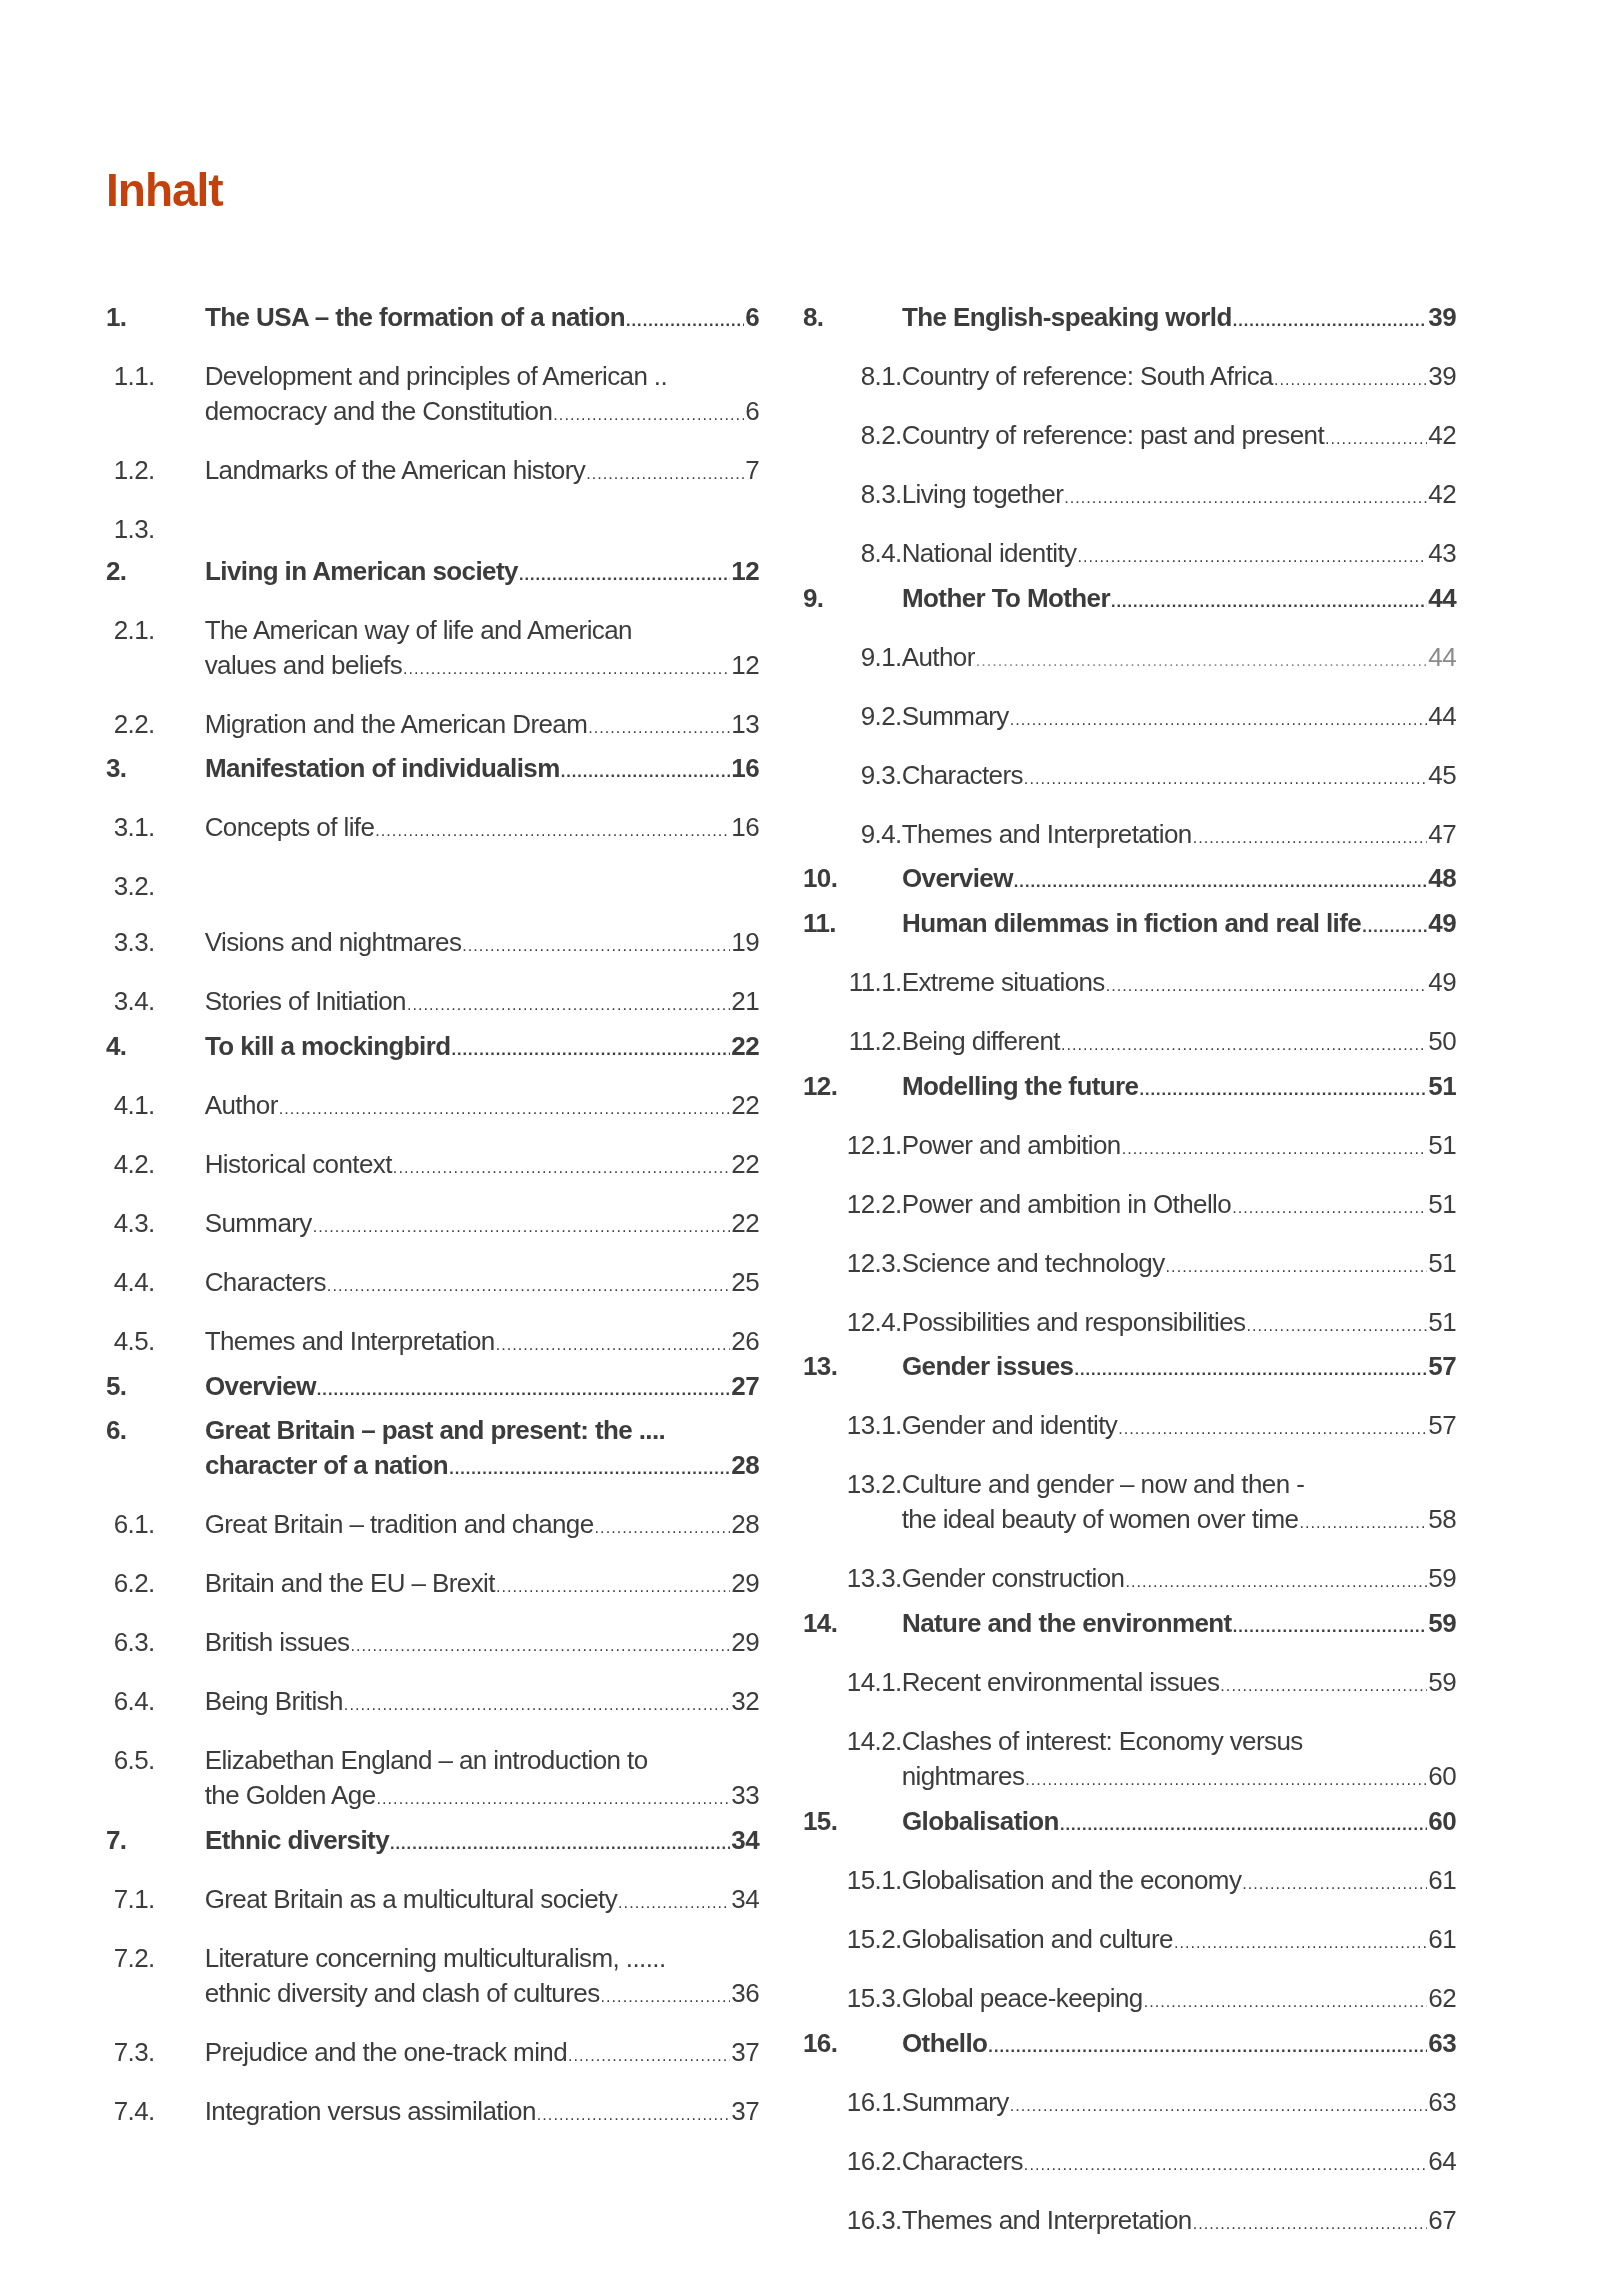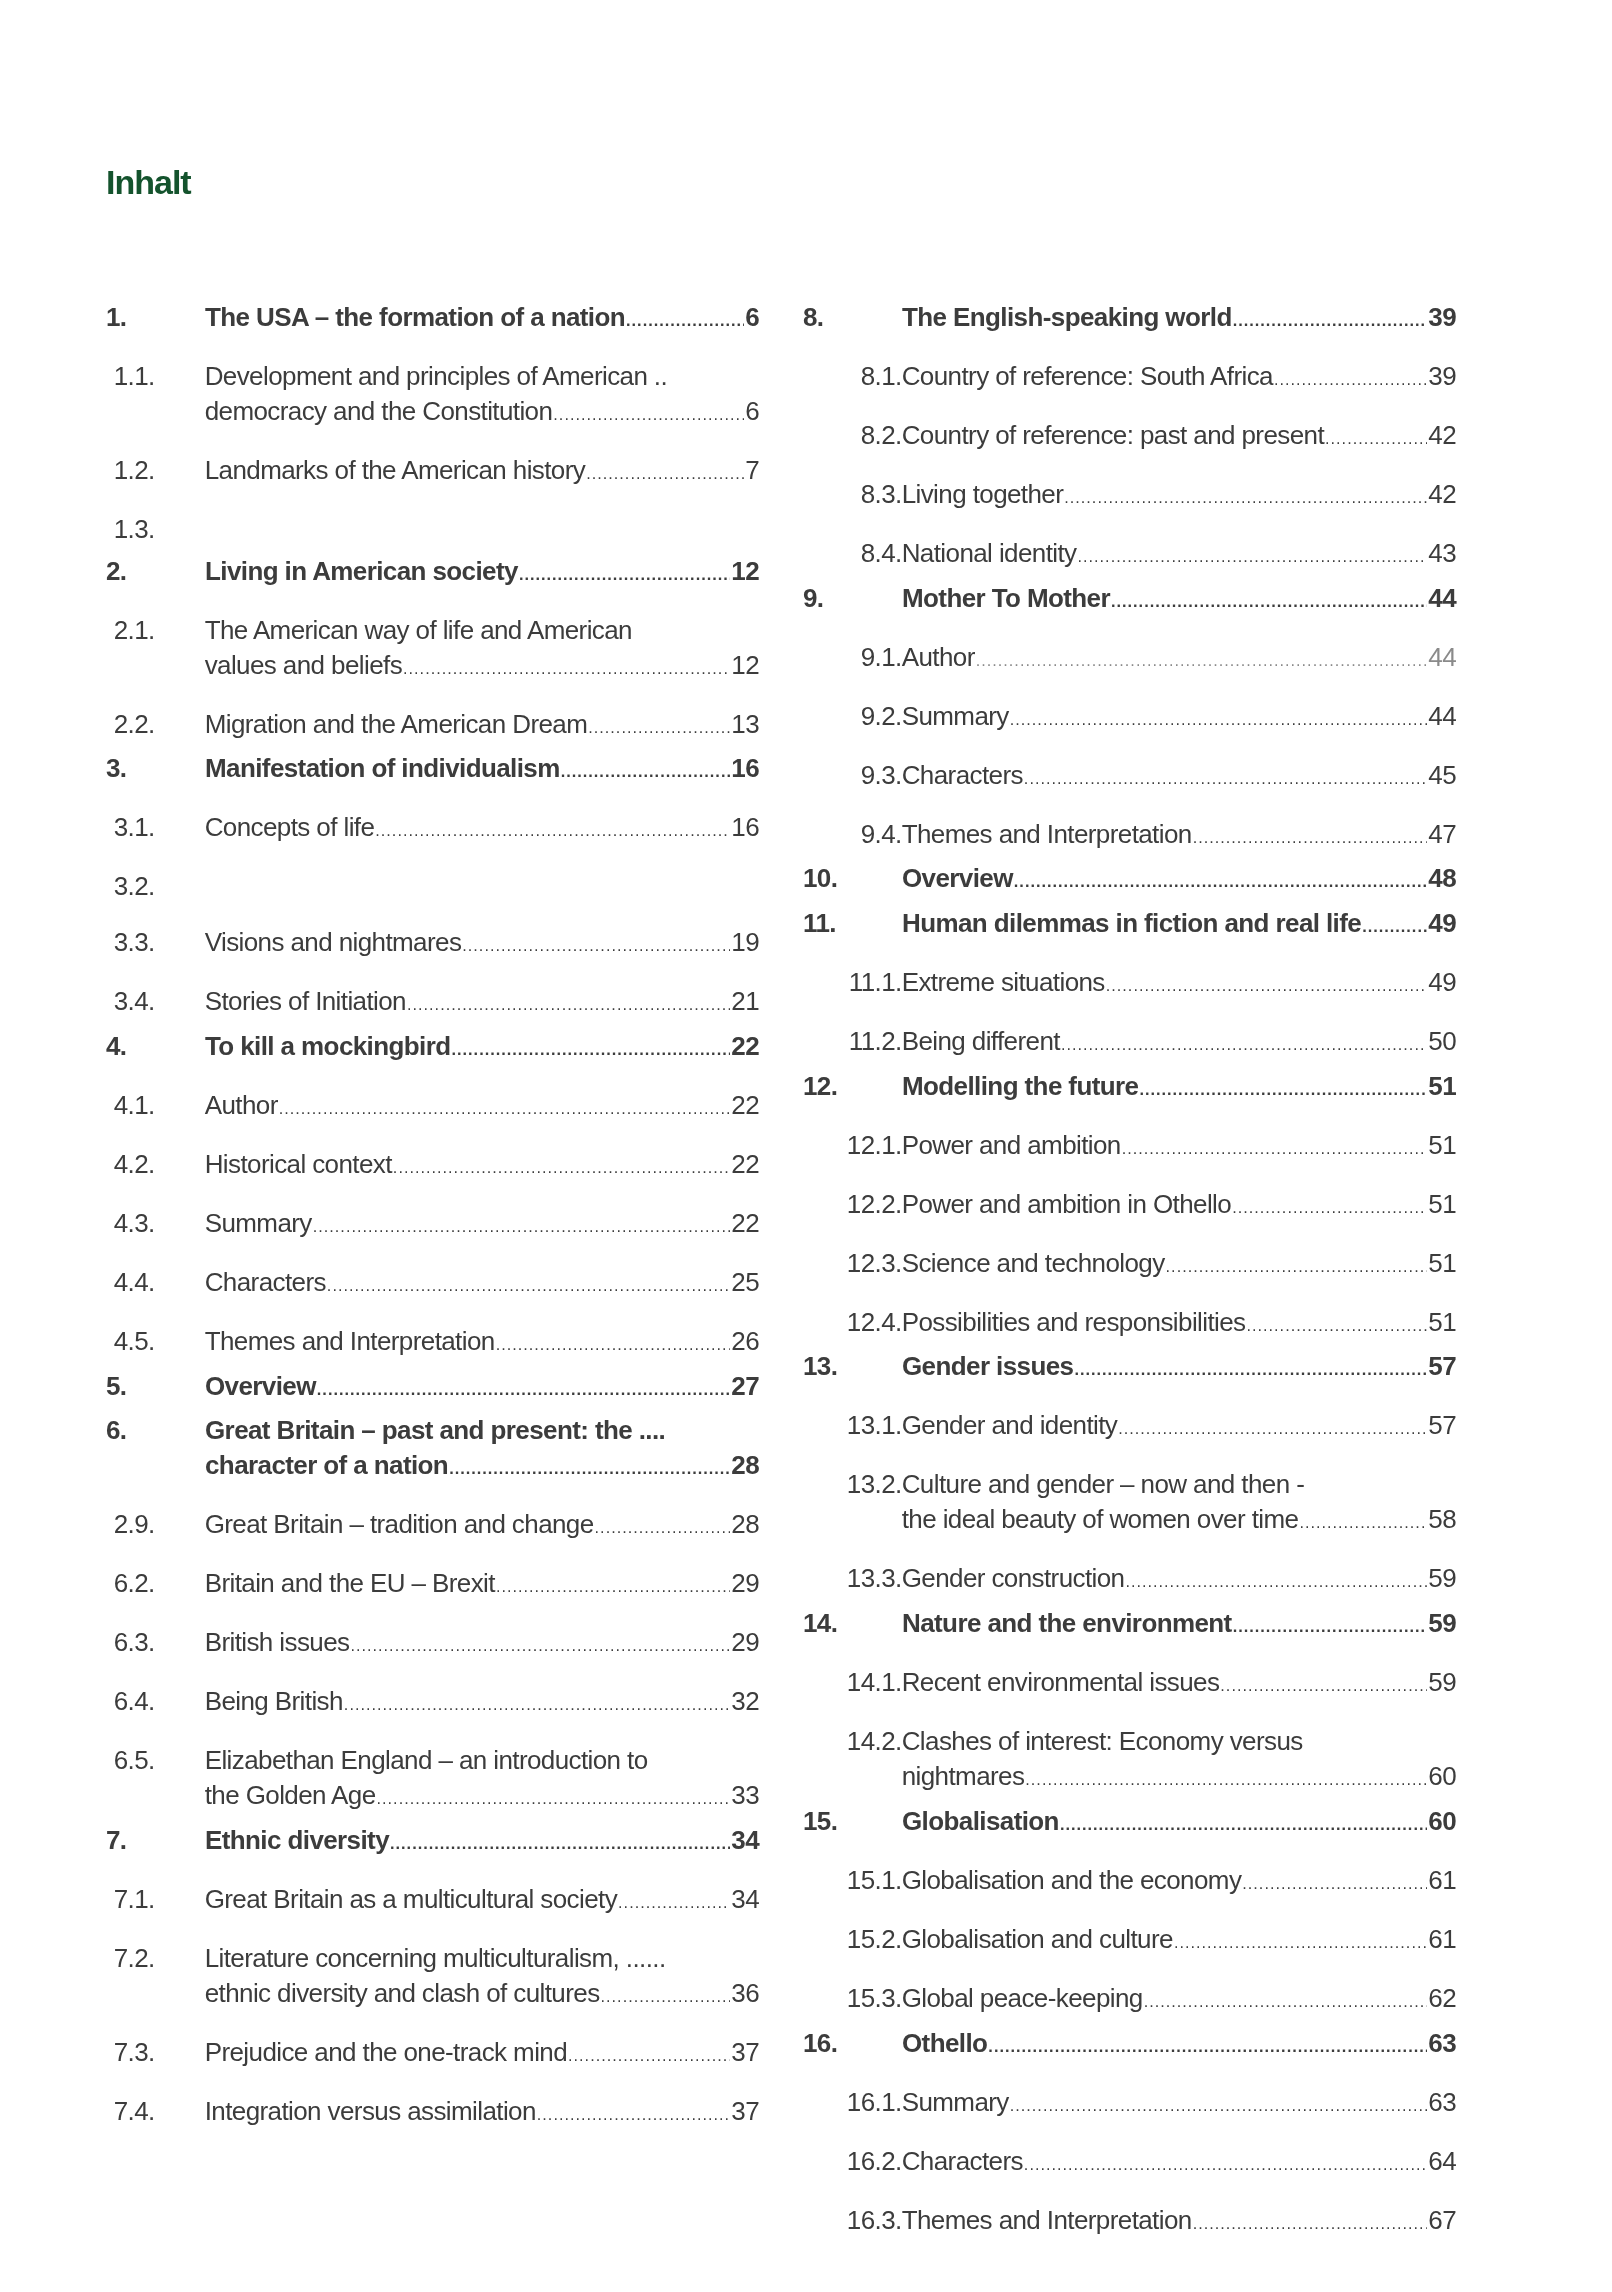--- a/index.html
+++ b/index.html
@@ -1,19 +1,19 @@
 <!DOCTYPE html>
 <html><head>
 <meta charset="utf-8">
 <style>
   html, body { margin: 0; padding: 0; background: #ffffff; }
   body { width: 1612px; height: 2292px; position: relative; overflow: hidden;
          font-family: "Liberation Sans", sans-serif; color: #3c3c3c; }
   .page-title { position: absolute; left: 106px; top: 163px; margin: 0;
-                font-size: 34px; font-weight: bold; letter-spacing: -1px; color: #14532d; }
+                font-size: 46px; font-weight: bold; letter-spacing: -1px; color: #c2410c; }
   .col { position: absolute; top: 300px; }
   .col.left { left: 106px; width: 653px; }
   .col.right { left: 803px; width: 653px; }
   .section { margin-bottom: 6.7px; }
   .row { display: flex; align-items: baseline; font-size: 26px; line-height: 35px;
          letter-spacing: -0.6px; white-space: nowrap; }
   .row.head { font-weight: bold; }
   .num { flex: 0 0 99px; }
   .row.sub .num { padding-left: 7.7px; flex-basis: 91px; margin-top: 21px; }
   .right .row.sub .num { padding-left: 7.7px; flex-basis: 91px; text-align: right; }
@@ -231,21 +231,21 @@
             <span class="txt">Great Britain – past and present: the ....</span>
           </div>
           <div class="line">
             <span class="txt">character of a nation</span>
             <span class="leader"></span>
             <span class="page">28</span>
           </div>
         </div>
       </div>
       <div class="row sub">
-        <span class="num">2.9.</span>
+        <span class="num">6.1.</span>
         <div class="title-wrap">
           <div class="line">
             <span class="txt">Great Britain – tradition and change</span>
             <span class="leader"></span>
             <span class="page">28</span>
           </div>
         </div>
       </div>
       <div class="row sub">
         <span class="num">6.2.</span>

